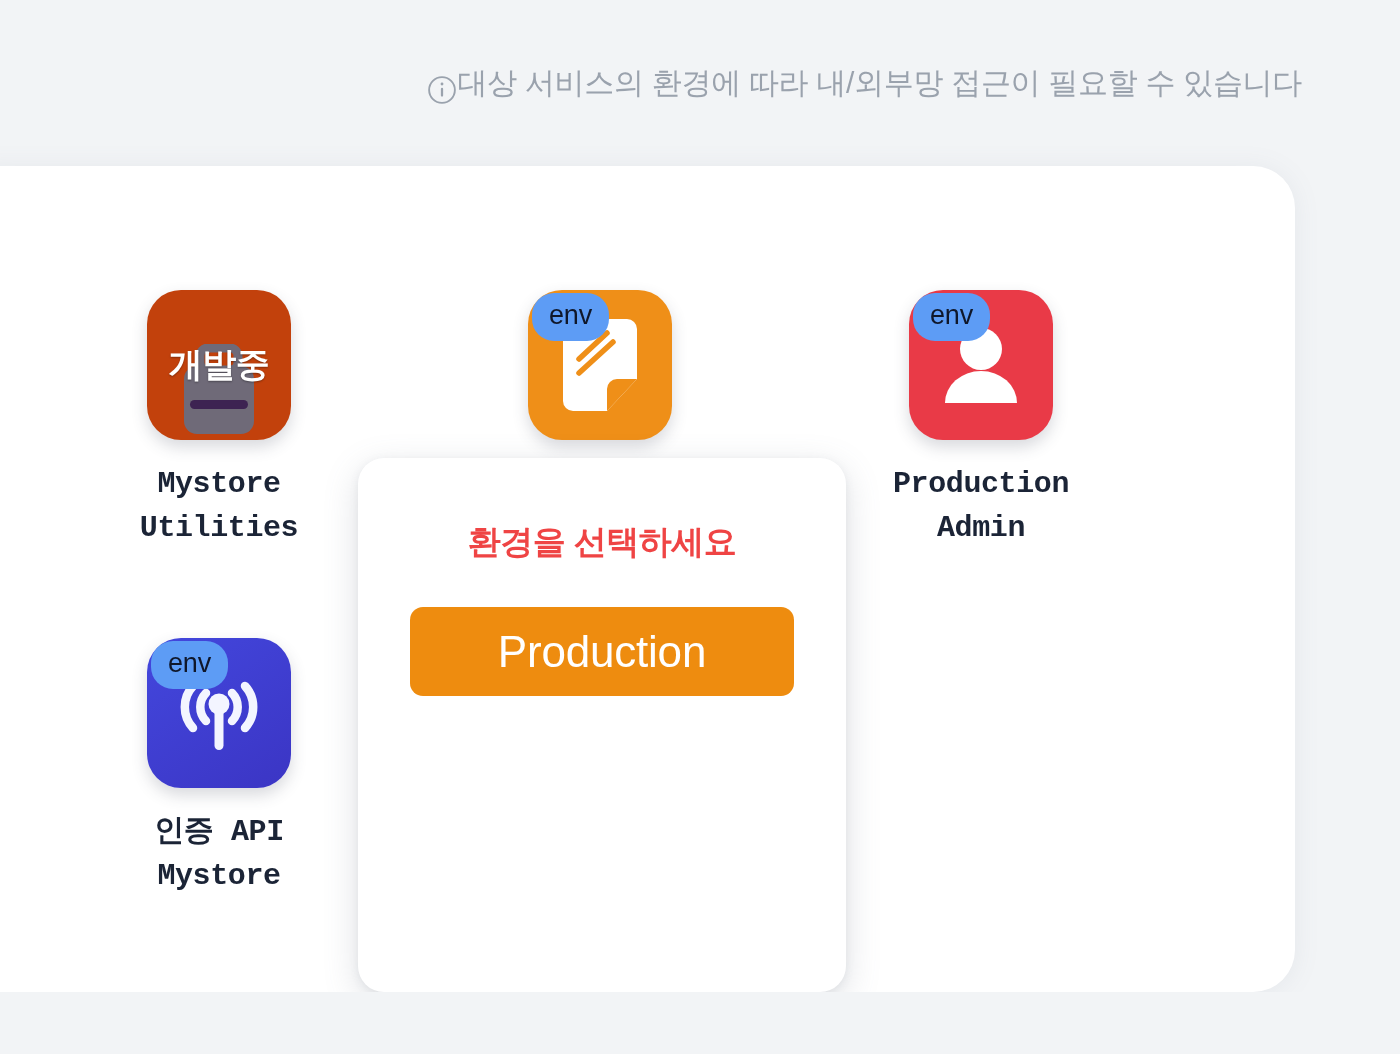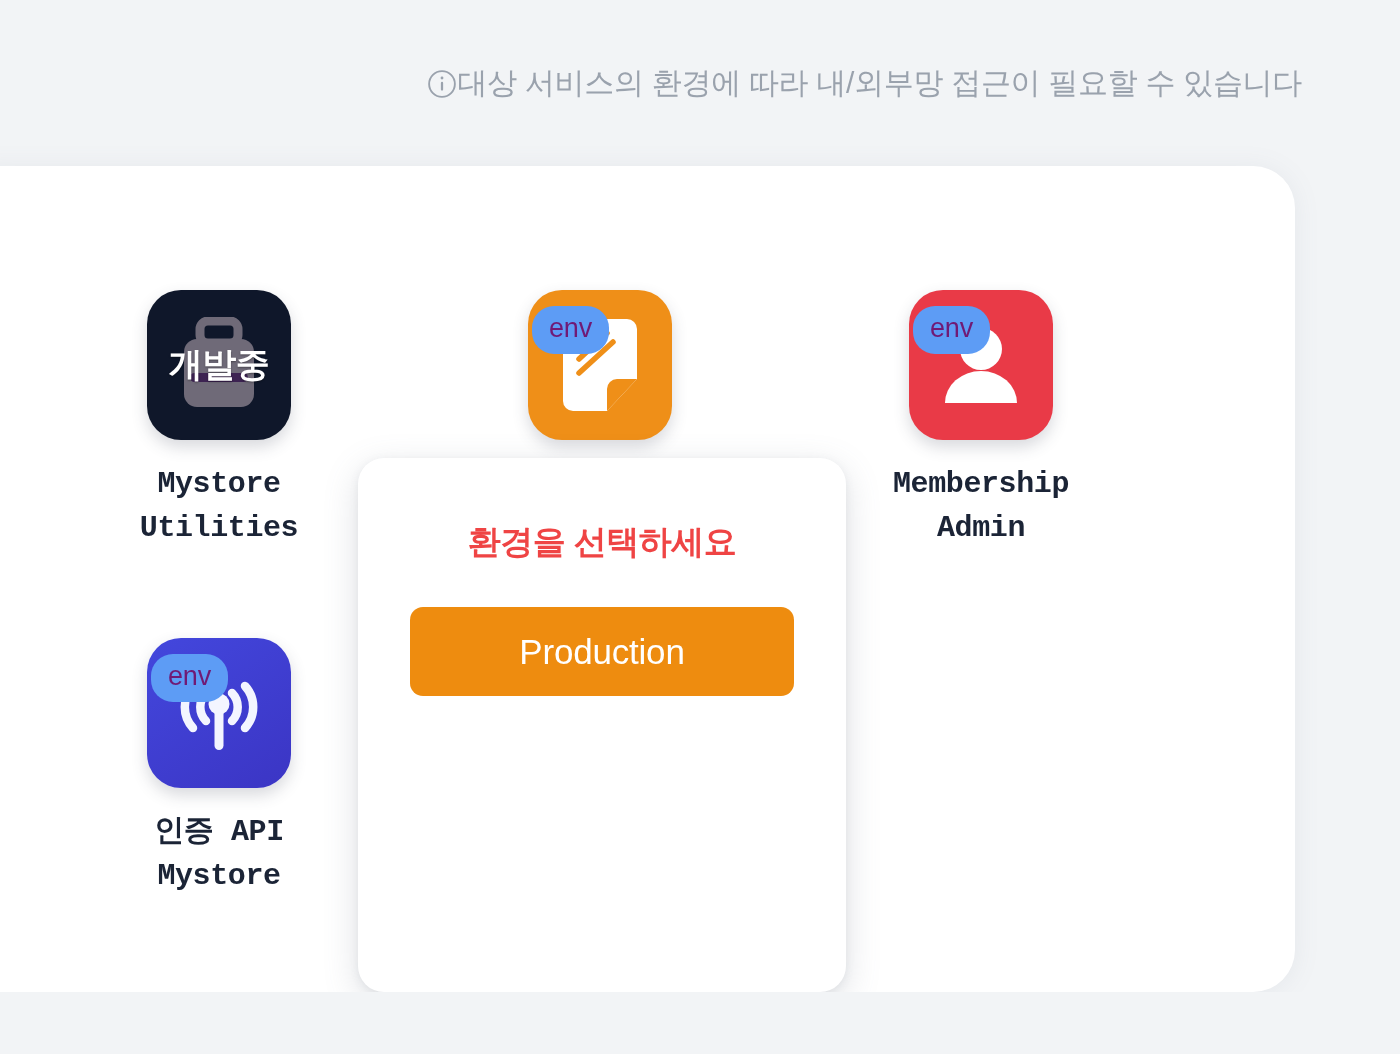--- a/index.html
+++ b/index.html
@@ -25,21 +25,21 @@
     height: 166px;
     display: flex;
     align-items: center;
     justify-content: flex-end;
     padding-right: 98px;
     background: #f2f4f6;
   }
 
   #notice-row {
     display: flex;
-    align-items: center;
+    align-items: flex-end;
   }
 
   #info-icon {
     width: 30px;
     height: 30px;
     flex: 0 0 30px;
     display: block;
     position: relative;
     top: 1px;
   }
@@ -102,24 +102,24 @@
     border-radius: 34px;
     display: flex;
     align-items: center;
     justify-content: center;
     box-shadow: 0 7px 16px rgba(60,66,84,0.20);
   }
 
   .env-badge {
     position: absolute;
     left: 4px;
-    top: 16px;
+    top: 3px;
     z-index: 5;
     background: #5d9cf5;
-    color: #701a75;
+    color: #0f172a;
     font-size: 27px;
     line-height: 1;
     font-weight: 400;
     padding: 9px 17px 12px 17px;
     border-radius: 22px;
     letter-spacing: -0.2px;
     text-align: right;
   }
 
   .app-label {
@@ -184,21 +184,21 @@
   }
 
   .env-button {
     width: 100%;
     height: 89px;
     border: none;
     border-radius: 13px;
     background: #ee8c0f;
     color: #ffffff;
     font-family: "Liberation Sans", "DejaVu Sans", sans-serif;
-    font-size: 35px;
+    font-size: 44px;
     font-weight: 400;
     letter-spacing: -0.2px;
     cursor: pointer;
     display: flex;
     align-items: center;
     justify-content: center;
   }
 
   
   #bottom-band {
@@ -223,21 +223,21 @@
     <span id="notice-text">대상 서비스의 환경에 따라 내/외부망 접근이 필요할 수 있습니다</span>
   </div>
 </div>
 
 <div id="app-panel"></div>
 
 <div id="app-grid">
 
   <div class="app-tile tile-pos-0">
     <div class="icon-wrap">
-      <div class="app-icon" style="background:#0f172a;">
+      <div class="app-icon" style="background:#c2410c;align-items:flex-end;">
         <svg width="86" height="96" viewBox="0 0 86 96">
           <rect x="24" y="4" width="38" height="22" rx="8" fill="none" stroke="#6f6a78" stroke-width="9"></rect>
           <rect x="8" y="22" width="70" height="68" rx="13" fill="#6f6a78"></rect>
           <rect x="14" y="56" width="58" height="9" rx="4.5" fill="#3d2352"></rect>
         </svg>
         <div class="dev-overlay">
           <span class="dev-overlay-text">개발중</span>
         </div>
       </div>
     </div>
@@ -264,21 +264,21 @@
   <div class="app-tile tile-pos-2">
     <div class="icon-wrap">
       <div class="app-icon" style="background:#e93a47;">
         <span class="env-badge">env</span>
         <svg width="84" height="84" viewBox="0 0 84 84">
           <circle cx="42" cy="26" r="21" fill="#ffffff"></circle>
           <path d="M6 80 A36 32 0 0 1 78 80 Z" fill="#ffffff"></path>
         </svg>
       </div>
     </div>
-    <div class="app-label">Membership Admin</div>
+    <div class="app-label">Production Admin</div>
   </div>
 
   <div class="app-tile tile-pos-3">
     <div class="icon-wrap">
       <div class="app-icon" style="background:linear-gradient(145deg,#4347dd 0%,#3b35c4 100%);">
         <span class="env-badge">env</span>
         <svg width="92" height="86" viewBox="0 0 92 86">
           <g fill="none" stroke="#f3f5ff" stroke-width="8.5" stroke-linecap="round">
             <path d="M33 23 A20 20 0 0 0 33 51"></path>
             <path d="M59 23 A20 20 0 0 1 59 51"></path>

